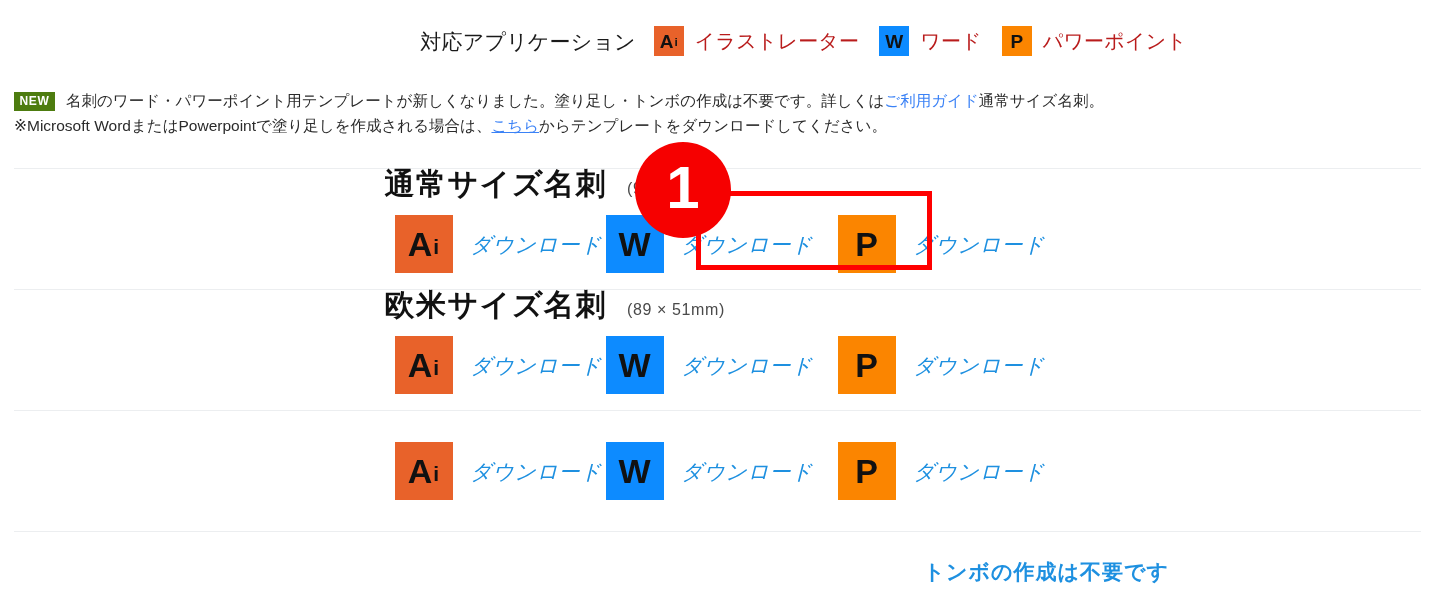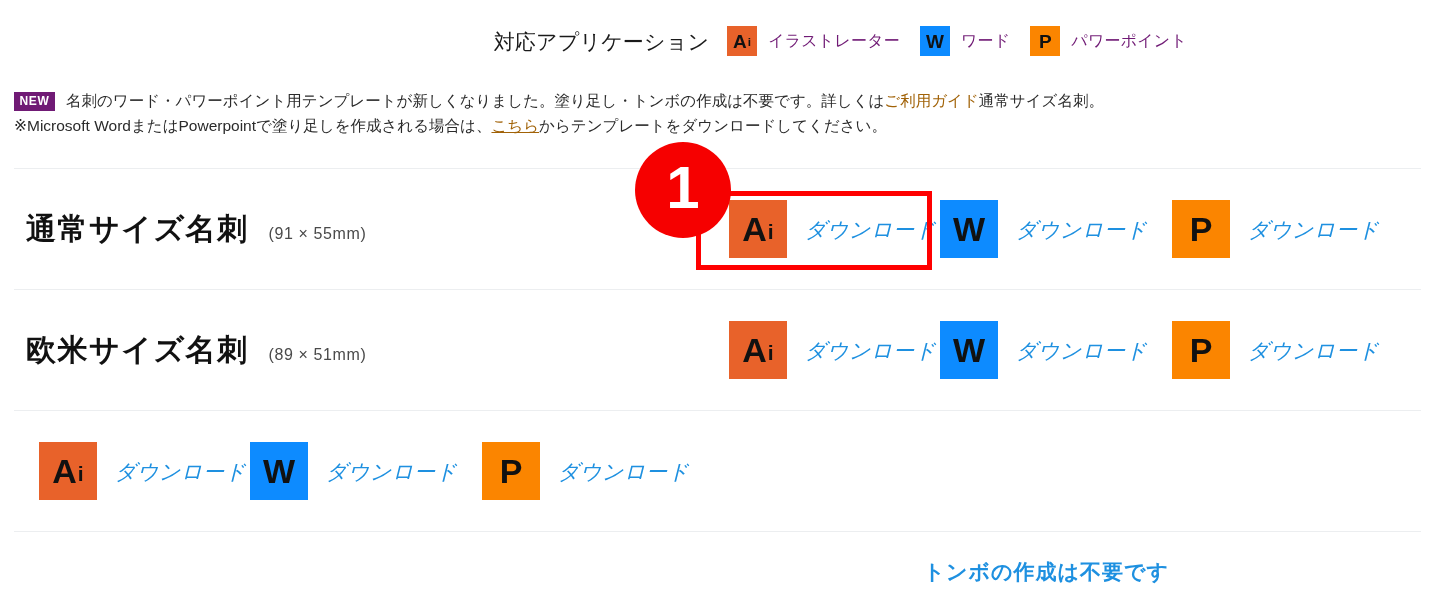--- a/index.html
+++ b/index.html
@@ -42,22 +42,22 @@
     line-height: 1;
   }
   .legend-item {
     display: flex;
     align-items: center;
     margin-right: 20px;
   }
   .legend-item:last-child { margin-right: 0; }
   .legend-item .app-badge { margin-right: 11px; }
   .legend-name {
-    font-size: 16px;
-    color: #701a75;
+    font-size: 20px;
+    color: #b91c1c;
     line-height: 1;
     letter-spacing: 0.2px;
   }
 
   
   .app-badge {
     display: inline-flex;
     align-items: center;
     justify-content: center;
     font-weight: bold;
@@ -99,52 +99,53 @@
     align-items: baseline;
     font-size: 15.5px;
     color: #2b2b2b;
     line-height: 1.62;
     white-space: nowrap;
   }
   .new-badge {
     display: inline-flex;
     align-items: center;
     justify-content: center;
-    background: #701a75;
+    background: #4d7c0f;
     color: #ffffff;
     font-size: 12px;
     font-weight: bold;
     letter-spacing: 0.6px;
     width: 41px;
     height: 19px;
     margin-right: 11px;
     position: relative;
     top: -1px;
     flex: none;
   }
   .link {
-    color: #a16207;
+    color: #3b82f6;
     text-decoration: none;
   }
   .link.underline { text-decoration: underline; }
 
   
   .rows {
     position: absolute;
     top: 168px;
     left: 14px;
     width: 1407px;
   }
   .row {
     position: relative;
     height: 121px;
     border-top: 1px solid #eceef0;
     display: flex;
     align-items: center;
     box-sizing: border-box;
+    flex-direction: column;
   }
   .row:first-child { border-top: 1px solid #eceef0; }
   .row-last-divider {
     border-top: 1px solid #eceef0;
     height: 0;
     width: 1407px;
   }
 
   .row-title {
     display: flex;

